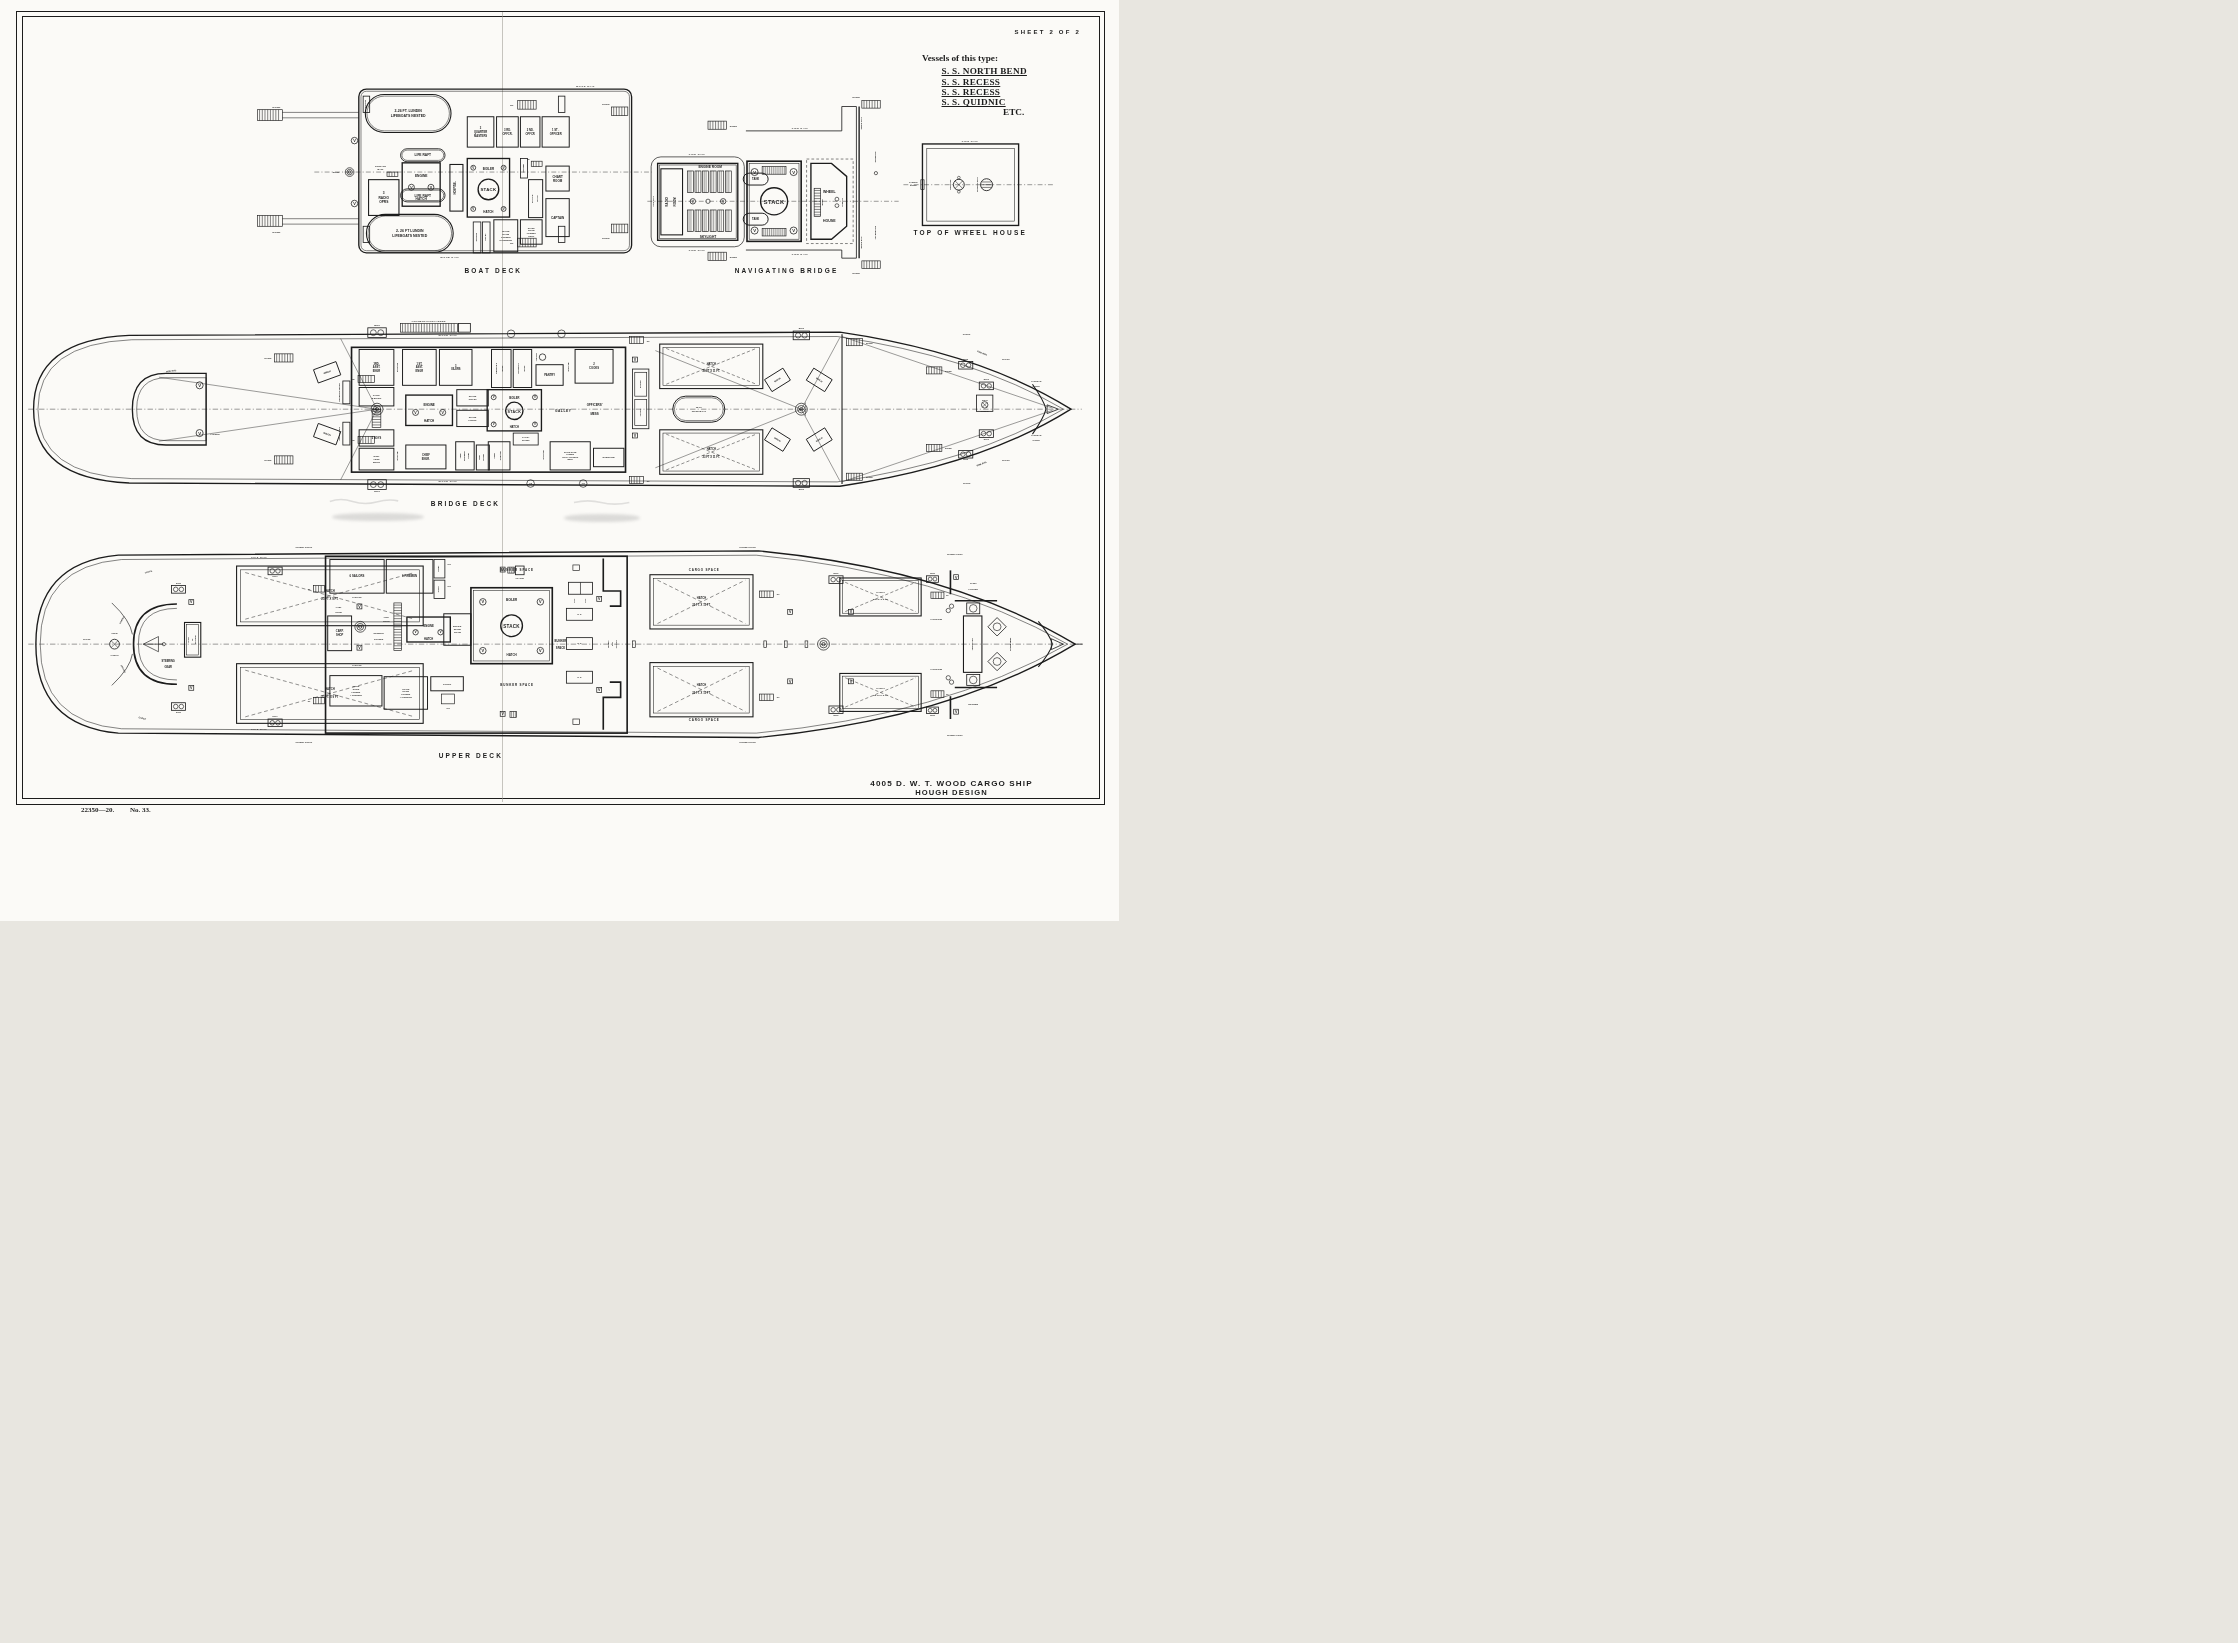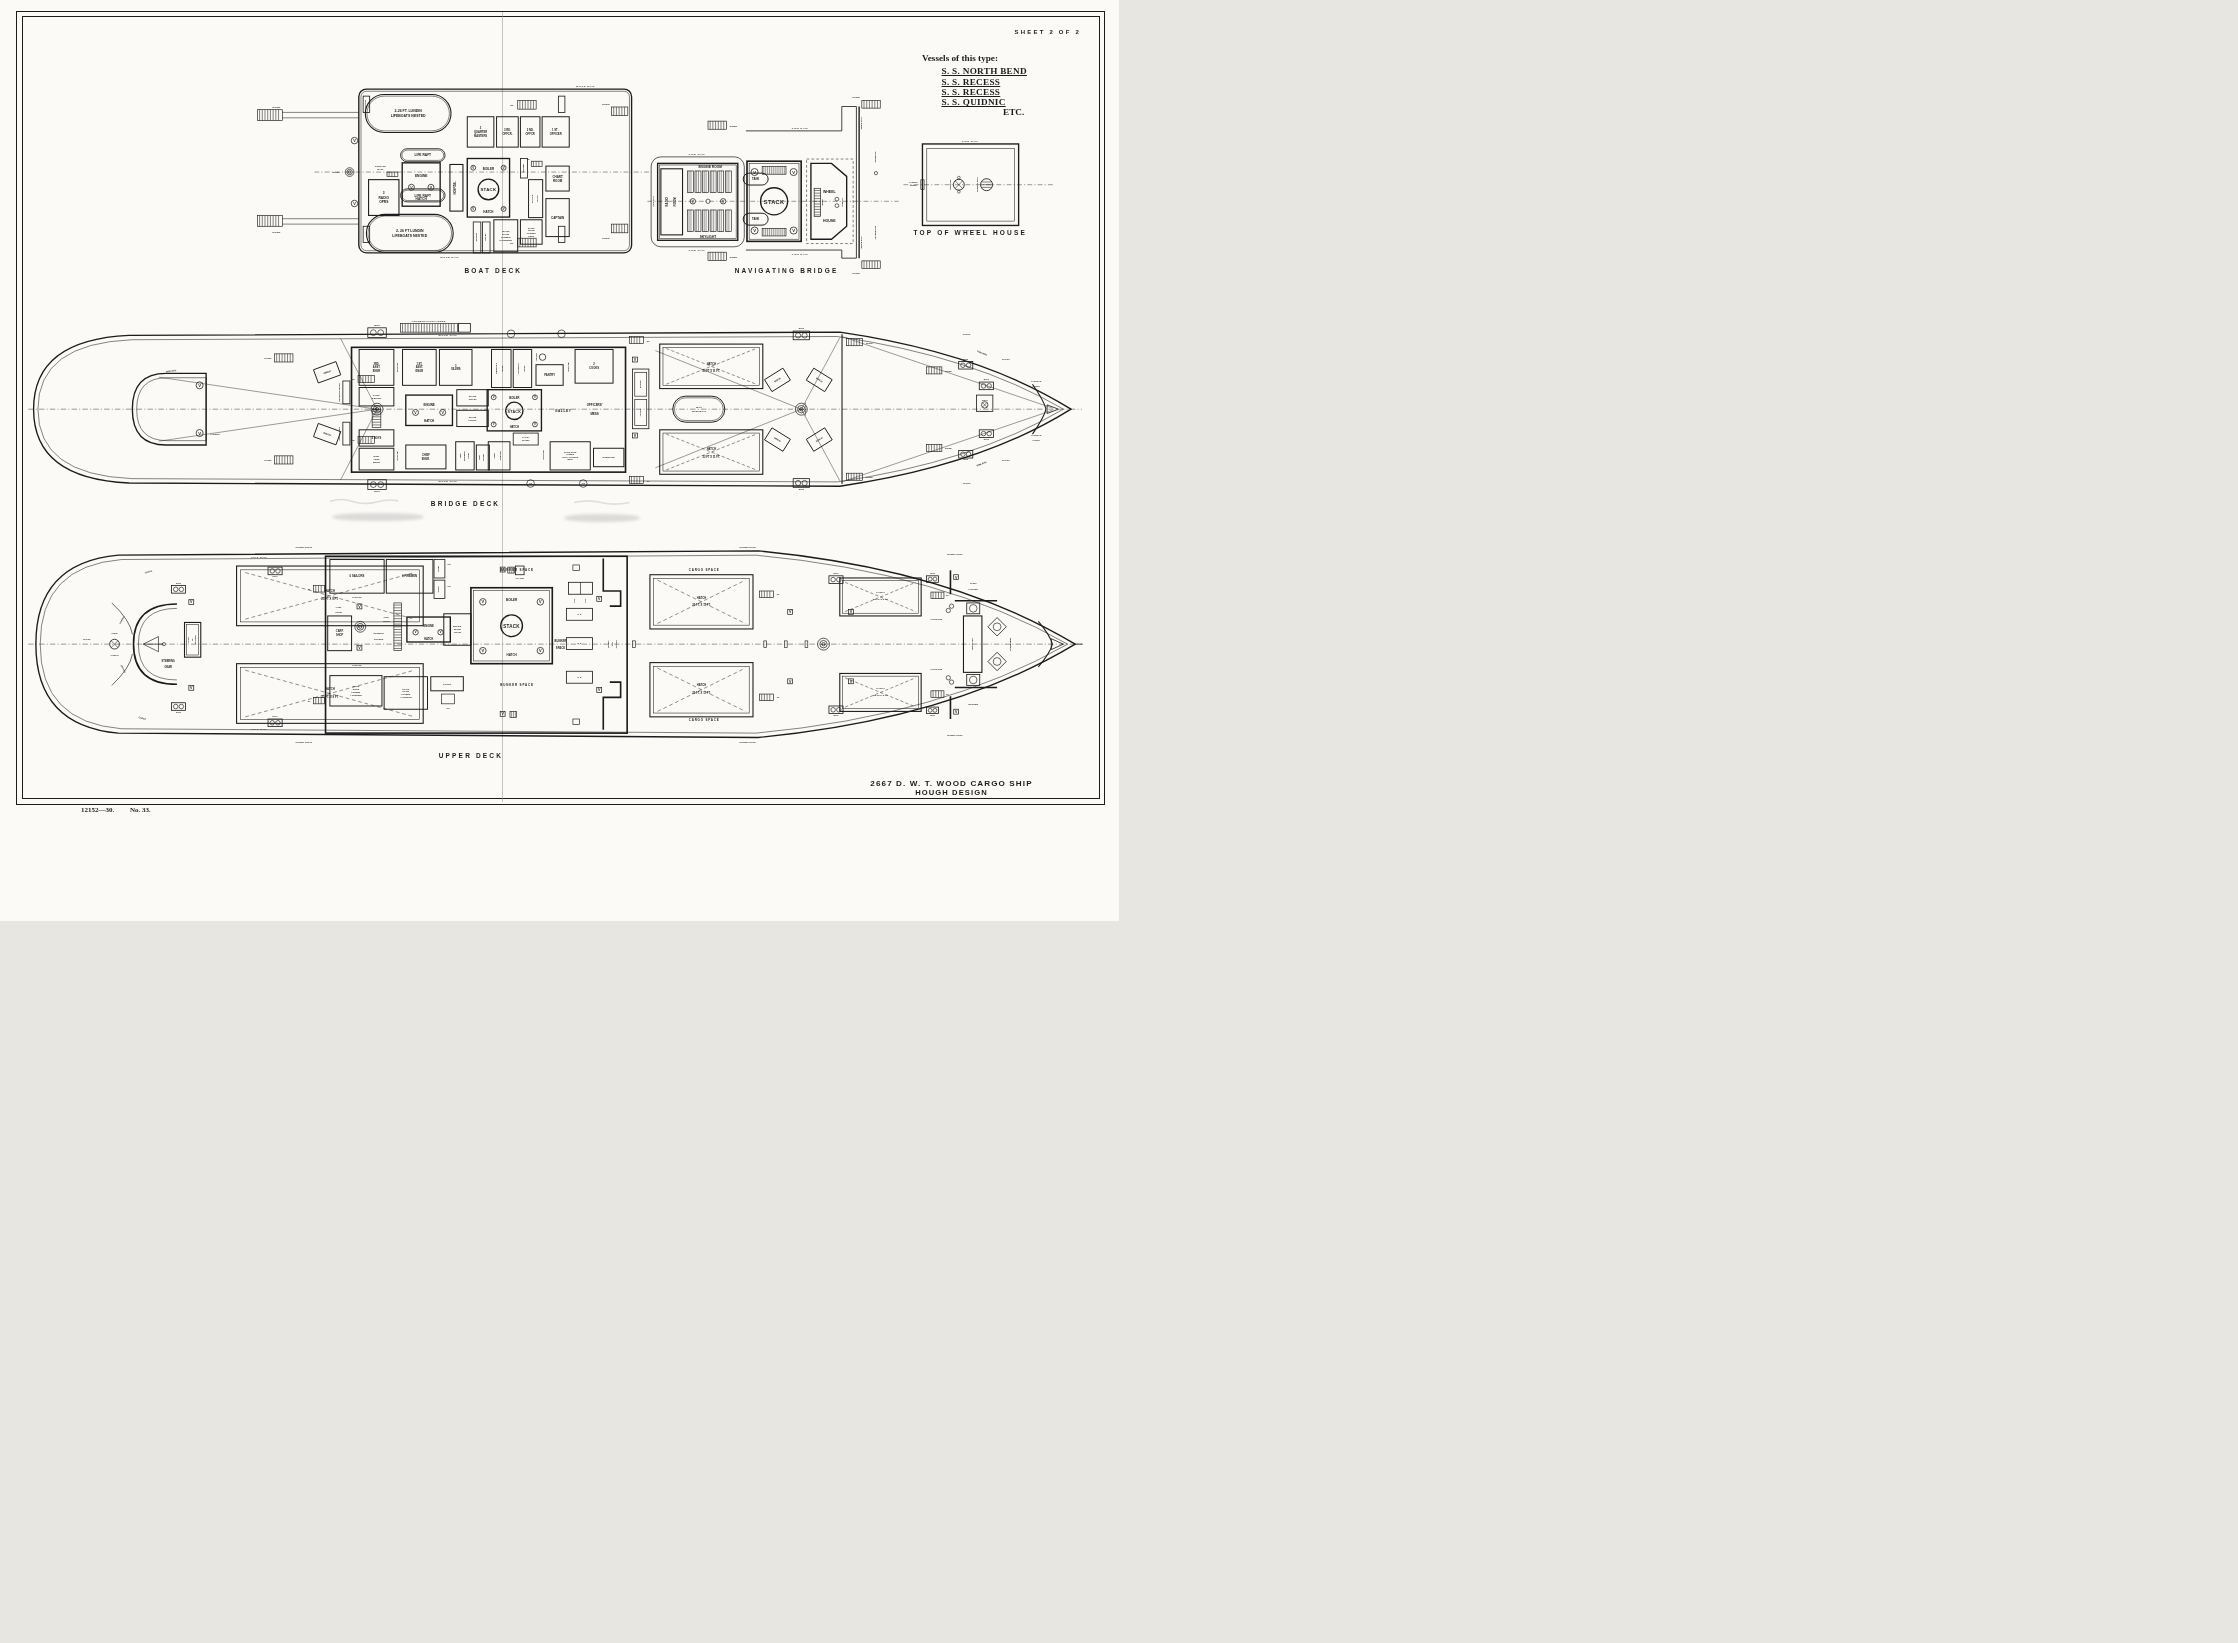--- a/index.html
+++ b/index.html
@@ -2023,21 +2023,21 @@
         <g>
           <path d="M1890,182 L1912,192 L1890,202 Z" fill="none" stroke="#1c1c1c" stroke-width="1.5"></path>
         </g>
         <g>
           <text x="820" y="402" text-anchor="middle" fill="#1c1c1c" font-size="12" font-weight="bold" font-family="&quot;Liberation Sans&quot;,sans-serif" letter-spacing="4">UPPER  DECK</text>
         </g>
       </svg>
     </div>
 
   <div class="titleblock">
-    <div class="t1">2667 D. W. T.  WOOD  CARGO  SHIP</div>
+    <div class="t1">4005 D. W. T.  WOOD  CARGO  SHIP</div>
     <div class="t2">HOUGH  DESIGN</div>
   </div>
   <div class="imprint">
-    <span>12152—30.</span>
+    <span>22350—20.</span>
     <span>No. 33.</span>
   </div>
 </div>
 
 
 </body></html>

